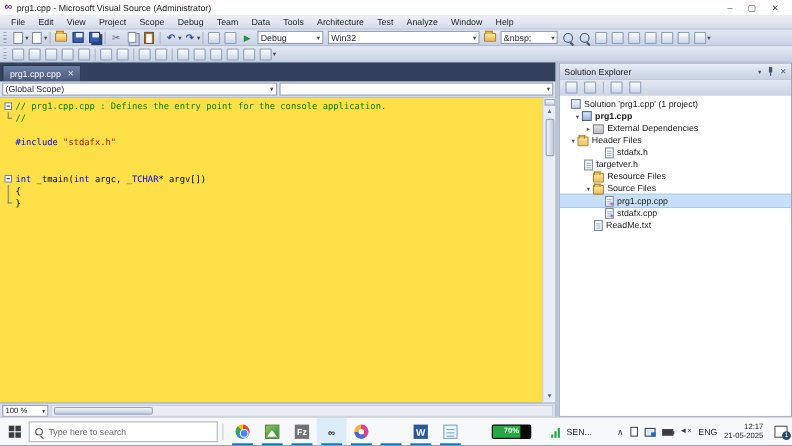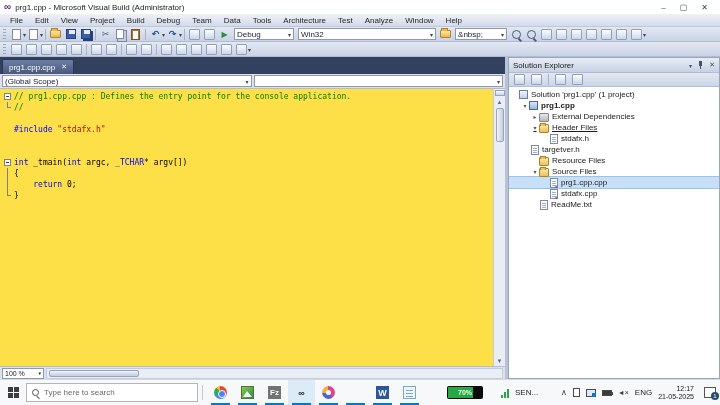--- a/index.html
+++ b/index.html
@@ -141,34 +141,34 @@
   .notif { width:12px; height:11px; border:1px solid #555; background:#fff; position:relative; margin-left:4px; }
   .notif .badge { position:absolute; right:-4px; bottom:-3px; width:8px; height:8px; border-radius:50%; background:#274b6d; color:#fff; font-size:6px; display:flex; align-items:center; justify-content:center; }
 </style>
 </head>
 <body>
 
 <div class="screen">
 
   <div class="titlebar">
     <span class="vs-logo">∞</span>
-    <span class="title-text">prg1.cpp - Microsoft Visual Build (Administrator)</span>
+    <span class="title-text">prg1.cpp - Microsoft Visual Source (Administrator)</span>
     <div class="win-controls">
       <span>–</span>
       <span>▢</span>
       <span>✕</span>
     </div>
   </div>
 
   <div class="menubar" id="menubar">
       <span class="menu-item">File</span>
       <span class="menu-item">Edit</span>
       <span class="menu-item">View</span>
       <span class="menu-item">Project</span>
-      <span class="menu-item">Build</span>
+      <span class="menu-item">Scope</span>
       <span class="menu-item">Debug</span>
       <span class="menu-item">Team</span>
       <span class="menu-item">Data</span>
       <span class="menu-item">Tools</span>
       <span class="menu-item">Architecture</span>
       <span class="menu-item">Test</span>
       <span class="menu-item">Analyze</span>
       <span class="menu-item">Window</span>
       <span class="menu-item">Help</span>
     </div>
@@ -340,21 +340,20 @@
       <div class="code-wrap">
         <div class="code" id="code">
             <div class="cline"><span class="foldcol"><span class="foldbox"></span></span><span style="white-space: pre;"><span style="color: rgb(0, 128, 0);">// prg1.cpp.cpp : Defines the entry point for the console application.</span></span></div>
             <div class="cline"><span class="foldcol"><span class="foldcorner"></span></span><span style="white-space: pre;"><span style="color: rgb(0, 128, 0);">//</span></span></div>
             <div class="cline"><span class="foldcol"></span><span style="white-space: pre;"></span></div>
             <div class="cline"><span class="foldcol"></span><span style="white-space: pre;"><span style="color: rgb(0, 0, 255);">#include</span><span style="color: rgb(0, 0, 0);"> </span><span style="color: rgb(163, 21, 21);">"stdafx.h"</span></span></div>
             <div class="cline"><span class="foldcol"></span><span style="white-space: pre;"></span></div>
             <div class="cline"><span class="foldcol"></span><span style="white-space: pre;"></span></div>
             <div class="cline"><span class="foldcol"><span class="foldbox"></span></span><span style="white-space: pre;"><span style="color: rgb(0, 0, 255);">int</span><span style="color: rgb(0, 0, 0);"> _tmain(</span><span style="color: rgb(0, 0, 255);">int</span><span style="color: rgb(0, 0, 0);"> argc, </span><span style="color: rgb(0, 0, 255);">_TCHAR</span><span style="color: rgb(0, 0, 0);">* argv[])</span></span></div>
             <div class="cline"><span class="foldcol"><span class="foldline"></span></span><span style="white-space: pre;"><span style="color: rgb(0, 0, 0);">{</span></span></div>
-            <div class="cline"><span class="foldcol"><span class="foldline"></span></span><span style="white-space: pre;"><span style="color: rgb(0, 0, 0);">    </span><span style="color: rgb(0, 0, 255);">return</span><span style="color: rgb(0, 0, 0);"> 0;</span></span></div>
             <div class="cline"><span class="foldcol"><span class="foldcorner"></span></span><span style="white-space: pre;"><span style="color: rgb(0, 0, 0);">}</span></span></div>
           </div>
         <div class="vscroll">
           <div class="vs-split"></div>
           <div class="sarrow">▲</div>
           <div class="vthumb"></div>
           <div class="vtrack"></div>
           <div class="sarrow">▼</div>
         </div>
       </div>
@@ -404,21 +403,21 @@
           <div class="trow bold" style="padding-left: 12px;">
             <span class="tarrow">▾</span>
             <span class="ticon project"></span>
             <span class="tlabel">prg1.cpp</span>
           </div>
           <div class="trow" style="padding-left: 22px;">
             <span class="tarrow">▸</span>
             <span class="ticon external-deps"></span>
             <span class="tlabel">External Dependencies</span>
           </div>
-          <div class="trow" style="padding-left: 22px; text-decoration: underline;">
+          <div class="trow" style="padding-left: 8px;">
             <span class="tarrow">▾</span>
             <span class="ticon folder"></span>
             <span class="tlabel">Header Files</span>
           </div>
           <div class="trow" style="padding-left: 32px;">
             <span class="tarrow"></span>
             <span class="ticon file"></span>
             <span class="tlabel">stdafx.h</span>
           </div>
           <div class="trow" style="padding-left: 13px;">

